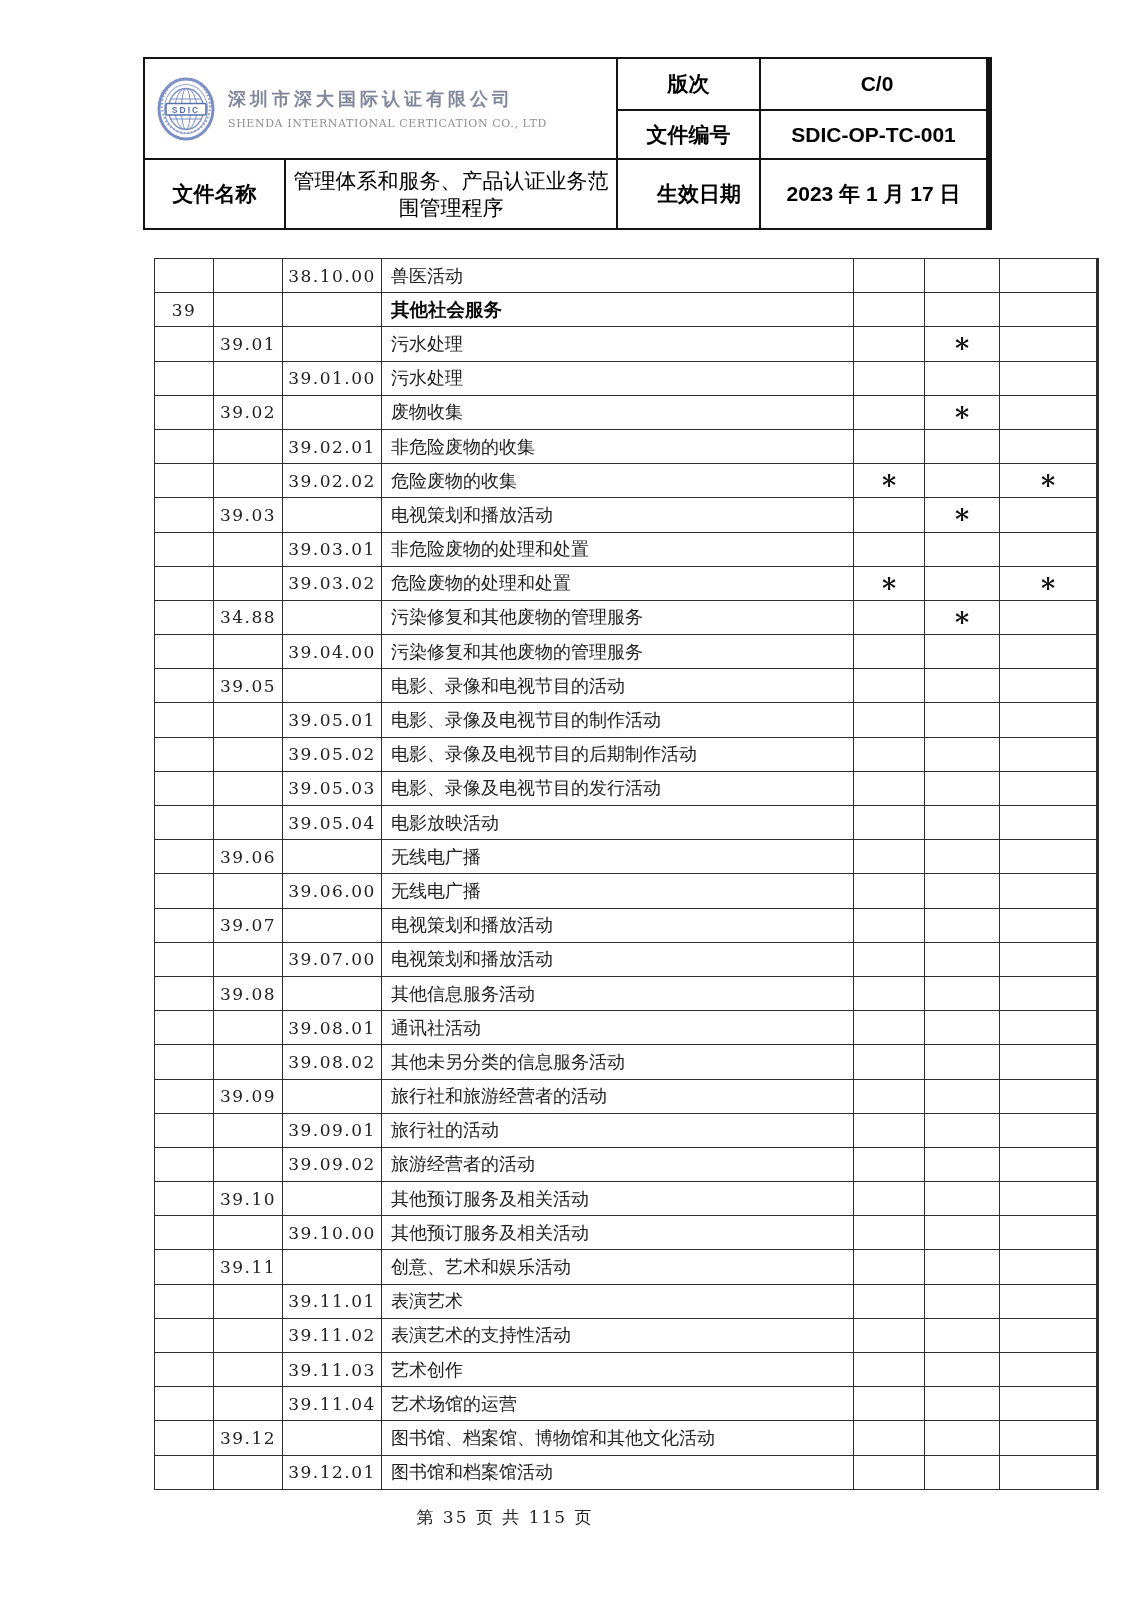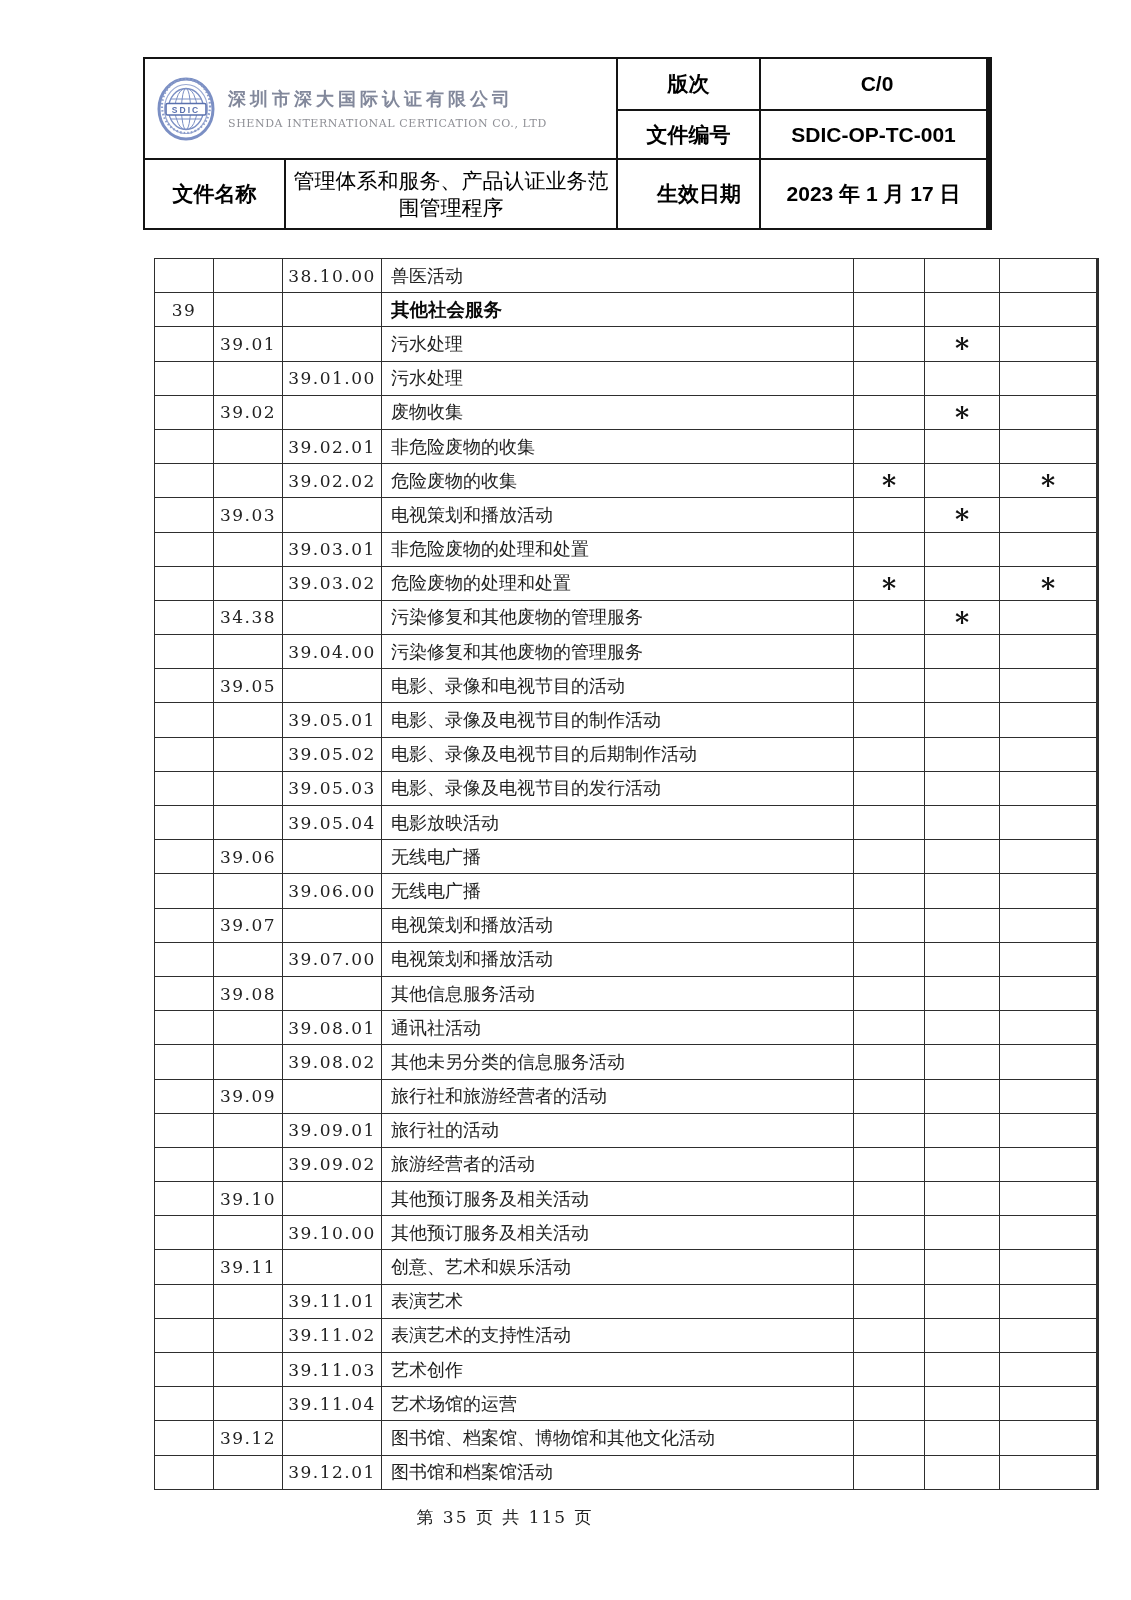--- a/index.html
+++ b/index.html
@@ -245,21 +245,21 @@
       <div class="cell mark-cell">
         <span>*</span>
       </div>
       <div class="cell mark-cell">
         <span></span>
       </div>
       <div class="cell mark-cell">
         <span>*</span>
       </div>
       <div class="cell code-cell"></div>
-      <div class="cell code-cell">34.38</div>
+      <div class="cell code-cell">34.88</div>
       <div class="cell code-cell"></div>
       <div class="cell desc-cell">污染修复和其他废物的管理服务</div>
       <div class="cell mark-cell">
         <span></span>
       </div>
       <div class="cell mark-cell">
         <span>*</span>
       </div>
       <div class="cell mark-cell">
         <span></span>

